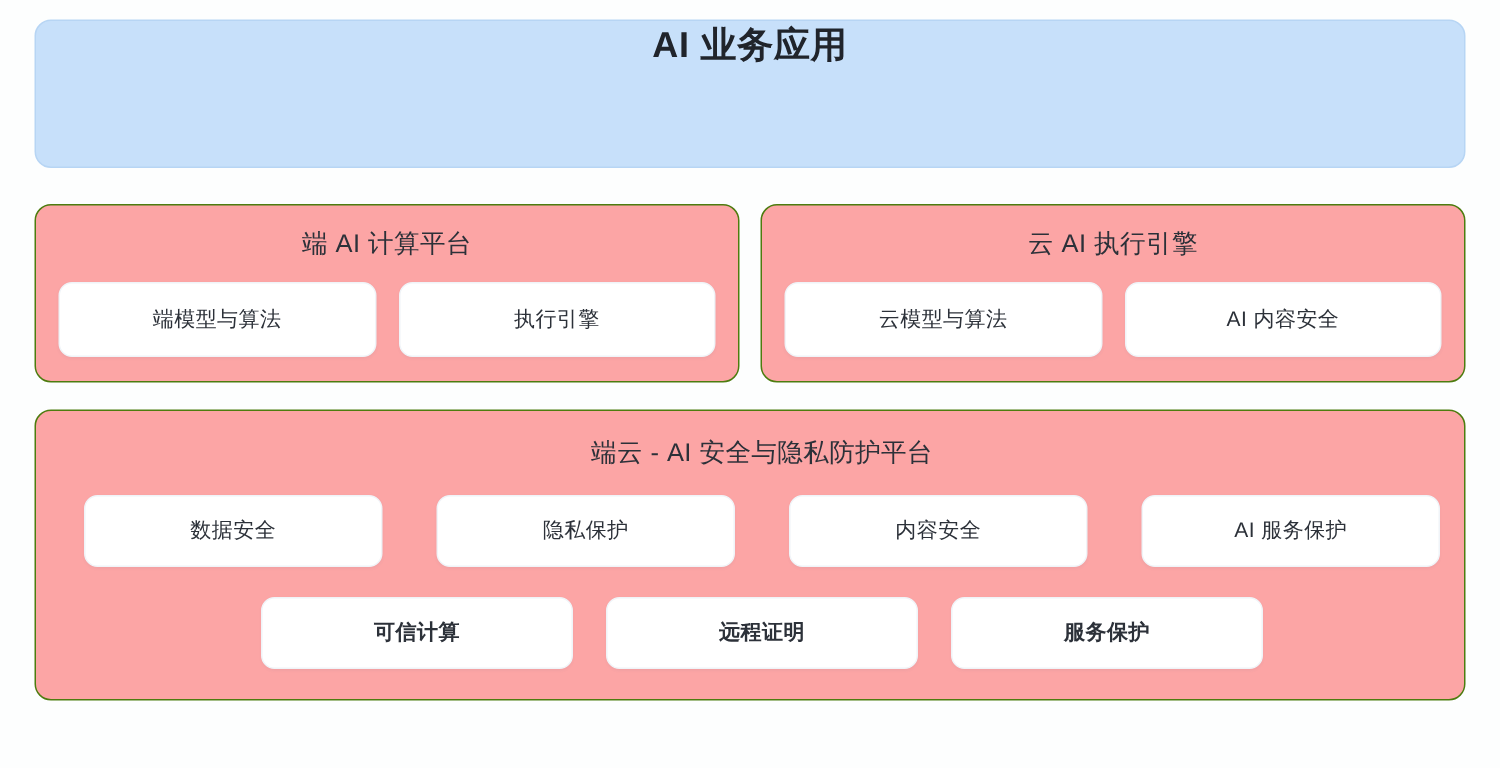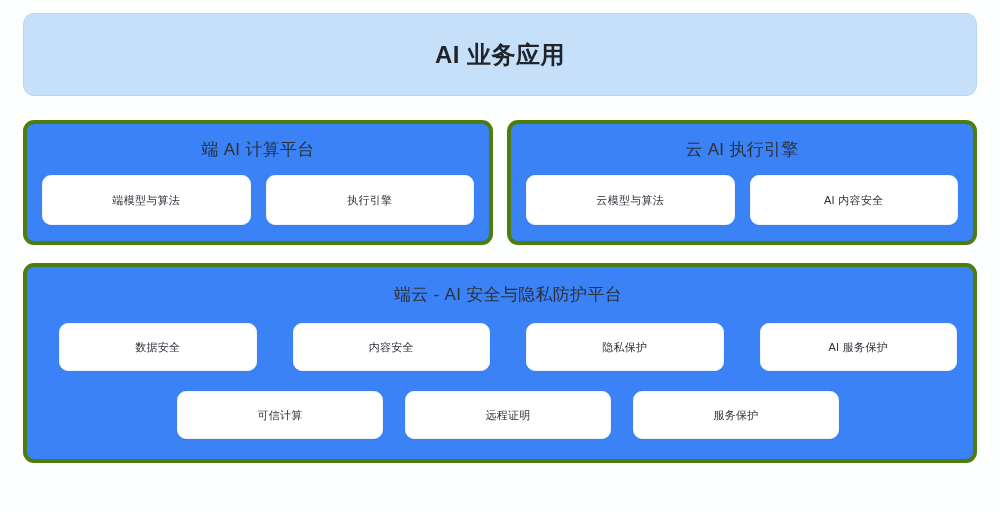--- a/index.html
+++ b/index.html
@@ -18,45 +18,45 @@
     position: relative;
     width: 1000px;
     height: 512px;
     box-sizing: border-box;
     padding: 13px 23px 20px 23px;
     background: #fdfefe;
   }
 
   
   .banner {
-    height: 83px;
+    height: 99px;
     border-radius: 11px;
     background: #c7e0fa;
     border: 1px solid #b7d5f4;
     box-sizing: border-box;
     display: flex;
-    align-items: center;
+    align-items: flex-start;
     justify-content: center;
   }
   .banner-title {
     font-size: 24px;
     font-weight: bold;
     color: #20242b;
     letter-spacing: 0.5px;
   }
 
   
   .middle-row {
     display: flex;
     gap: 14px;
     margin-top: 24px;
   }
   .panel {
-    background: #3b82f6;
-    border: 4px solid #4d7c0f;
+    background: #fca5a5;
+    border: 1px solid #4d7c0f;
     border-radius: 11px;
     box-sizing: border-box;
     padding: 14px 15px 16px 15px;
   }
   .panel.half { flex: 1 1 0; }
 
   .panel-title {
     text-align: center;
     font-size: 17px;
     color: #2c3139;
@@ -75,21 +75,21 @@
     background: #ffffff;
     border: 1px solid #f0f4f8;
     border-radius: 9px;
     box-sizing: border-box;
     display: flex;
     align-items: center;
     justify-content: center;
     box-shadow: 0 1px 2px rgba(60, 90, 130, 0.05);
   }
   .card-label {
-    font-size: 11px;
+    font-size: 14px;
     color: #2c3139;
     letter-spacing: 0.3px;
   }
 
   
   .bottom-panel {
     margin-top: 18px;
     padding: 16px 16px 20px 32px;
   }
   .bottom-panel .panel-title {
@@ -100,21 +100,21 @@
     gap: 36px;
   }
   .bottom-row-1 .card { height: 48px; }
 
   .bottom-row-2 {
     display: flex;
     gap: 22px;
     margin-top: 20px;
     padding: 0 118px;
   }
-  .bottom-row-2 .card { height: 48px; }
+  .bottom-row-2 .card { height: 48px; font-weight: bold; }
 </style>
 </head>
 <body>
 
 <div id="diagram">
 
   <div class="banner">
     <div class="banner-title">AI 业务应用</div>
   </div>
 
@@ -147,24 +147,24 @@
   </div>
 
   <div class="panel bottom-panel">
     <div class="panel-title">端云 - AI 安全与隐私防护平台</div>
 
     <div class="bottom-row-1">
       <div class="card">
         <span class="card-label">数据安全</span>
       </div>
       <div class="card">
-        <span class="card-label">内容安全</span>
+        <span class="card-label">隐私保护</span>
       </div>
       <div class="card">
-        <span class="card-label">隐私保护</span>
+        <span class="card-label">内容安全</span>
       </div>
       <div class="card">
         <span class="card-label">AI 服务保护</span>
       </div>
     </div>
 
     <div class="bottom-row-2">
       <div class="card">
         <span class="card-label">可信计算</span>
       </div>

